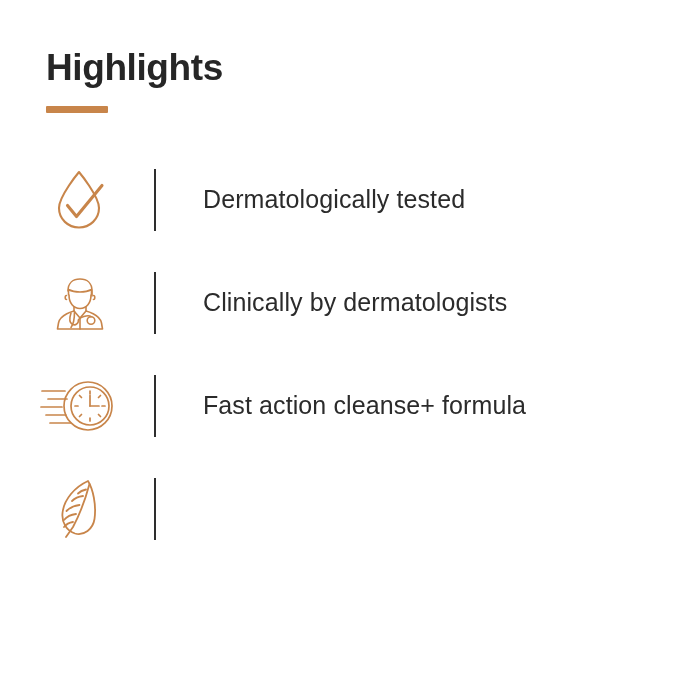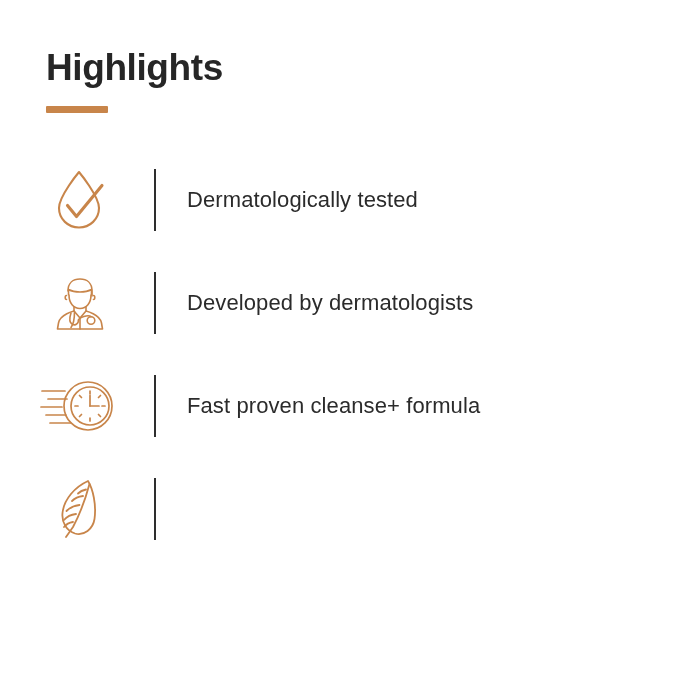--- a/index.html
+++ b/index.html
@@ -70,22 +70,22 @@
   }
   .row-divider {
     width: 2px;
     height: 62px;
     background: #2e2e2e;
     margin-left: 14px;
     margin-right: 0;
     flex: 0 0 auto;
   }
   .label-cell {
-    padding-left: 31px;
-    font-size: 22px;
+    padding-left: 47px;
+    font-size: 25px;
     color: #2b2b2b;
     letter-spacing: 0.1px;
     white-space: nowrap;
   }
 </style>
 </head>
 <body>
 
 <div class="page">
 
@@ -123,21 +123,21 @@
             <path d="M26 40 L32 47 L38 40"></path>
             <path d="M32 47 L32 58"></path>
             <path d="M26.5 40.5 C26.5 48, 25 54, 23 56.5"></path>
             <path d="M23 42 C21 48, 21.5 52, 24.5 53.5 C28 55, 30.5 52, 30.5 49"></path>
             <circle cx="43" cy="49.5" r="3.8"></circle>
             <path d="M30.5 49 C31 47, 40 43, 43 45.7"></path>
           </svg>
         </span>
       </div>
       <div class="row-divider"></div>
-      <div class="label-cell">Developed by dermatologists</div>
+      <div class="label-cell">Clinically by dermatologists</div>
     </div>
 
     <div class="highlight-row">
       <div class="icon-cell">
         <span>
           <svg width="84" height="62" viewBox="0 0 84 62" fill="none" stroke="#c8854a" stroke-width="1.7" stroke-linecap="round" stroke-linejoin="round">
             <circle cx="50" cy="31" r="24"></circle>
             <circle cx="52" cy="31" r="19"></circle>
             <line x1="52" y1="16" x2="52" y2="19"></line>
             <line x1="52" y1="43" x2="52" y2="46"></line>
@@ -151,21 +151,21 @@
             <path d="M52 31 L61 31"></path>
             <line x1="4" y1="16" x2="27" y2="16"></line>
             <line x1="10" y1="24" x2="29" y2="24"></line>
             <line x1="3" y1="32" x2="24" y2="32"></line>
             <line x1="8" y1="40" x2="28" y2="40"></line>
             <line x1="12" y1="48" x2="33" y2="48"></line>
           </svg>
         </span>
       </div>
       <div class="row-divider"></div>
-      <div class="label-cell">Fast proven cleanse+ formula</div>
+      <div class="label-cell">Fast action cleanse+ formula</div>
     </div>
 
     <div class="highlight-row">
       <div class="icon-cell">
         <span>
           <svg width="54" height="68" viewBox="0 0 54 68" fill="none" stroke="#c8854a" stroke-width="1.8" stroke-linecap="round" stroke-linejoin="round">
             <path d="M35 6 C22 12, 11 24, 9.5 38 C8.5 48, 14 56, 22 58.5 C31 61, 40 54, 41.5 44 C43.5 30, 40 14, 35 6 Z"></path>
             <path d="M36.5 9 C33 22, 28 37, 20 52 L13 62"></path>
             <path d="M30 21 C26 21.5, 21.5 23.5, 19 26"></path>
             <path d="M26.5 30 C22 30.5, 16.5 33, 13.5 36"></path>

